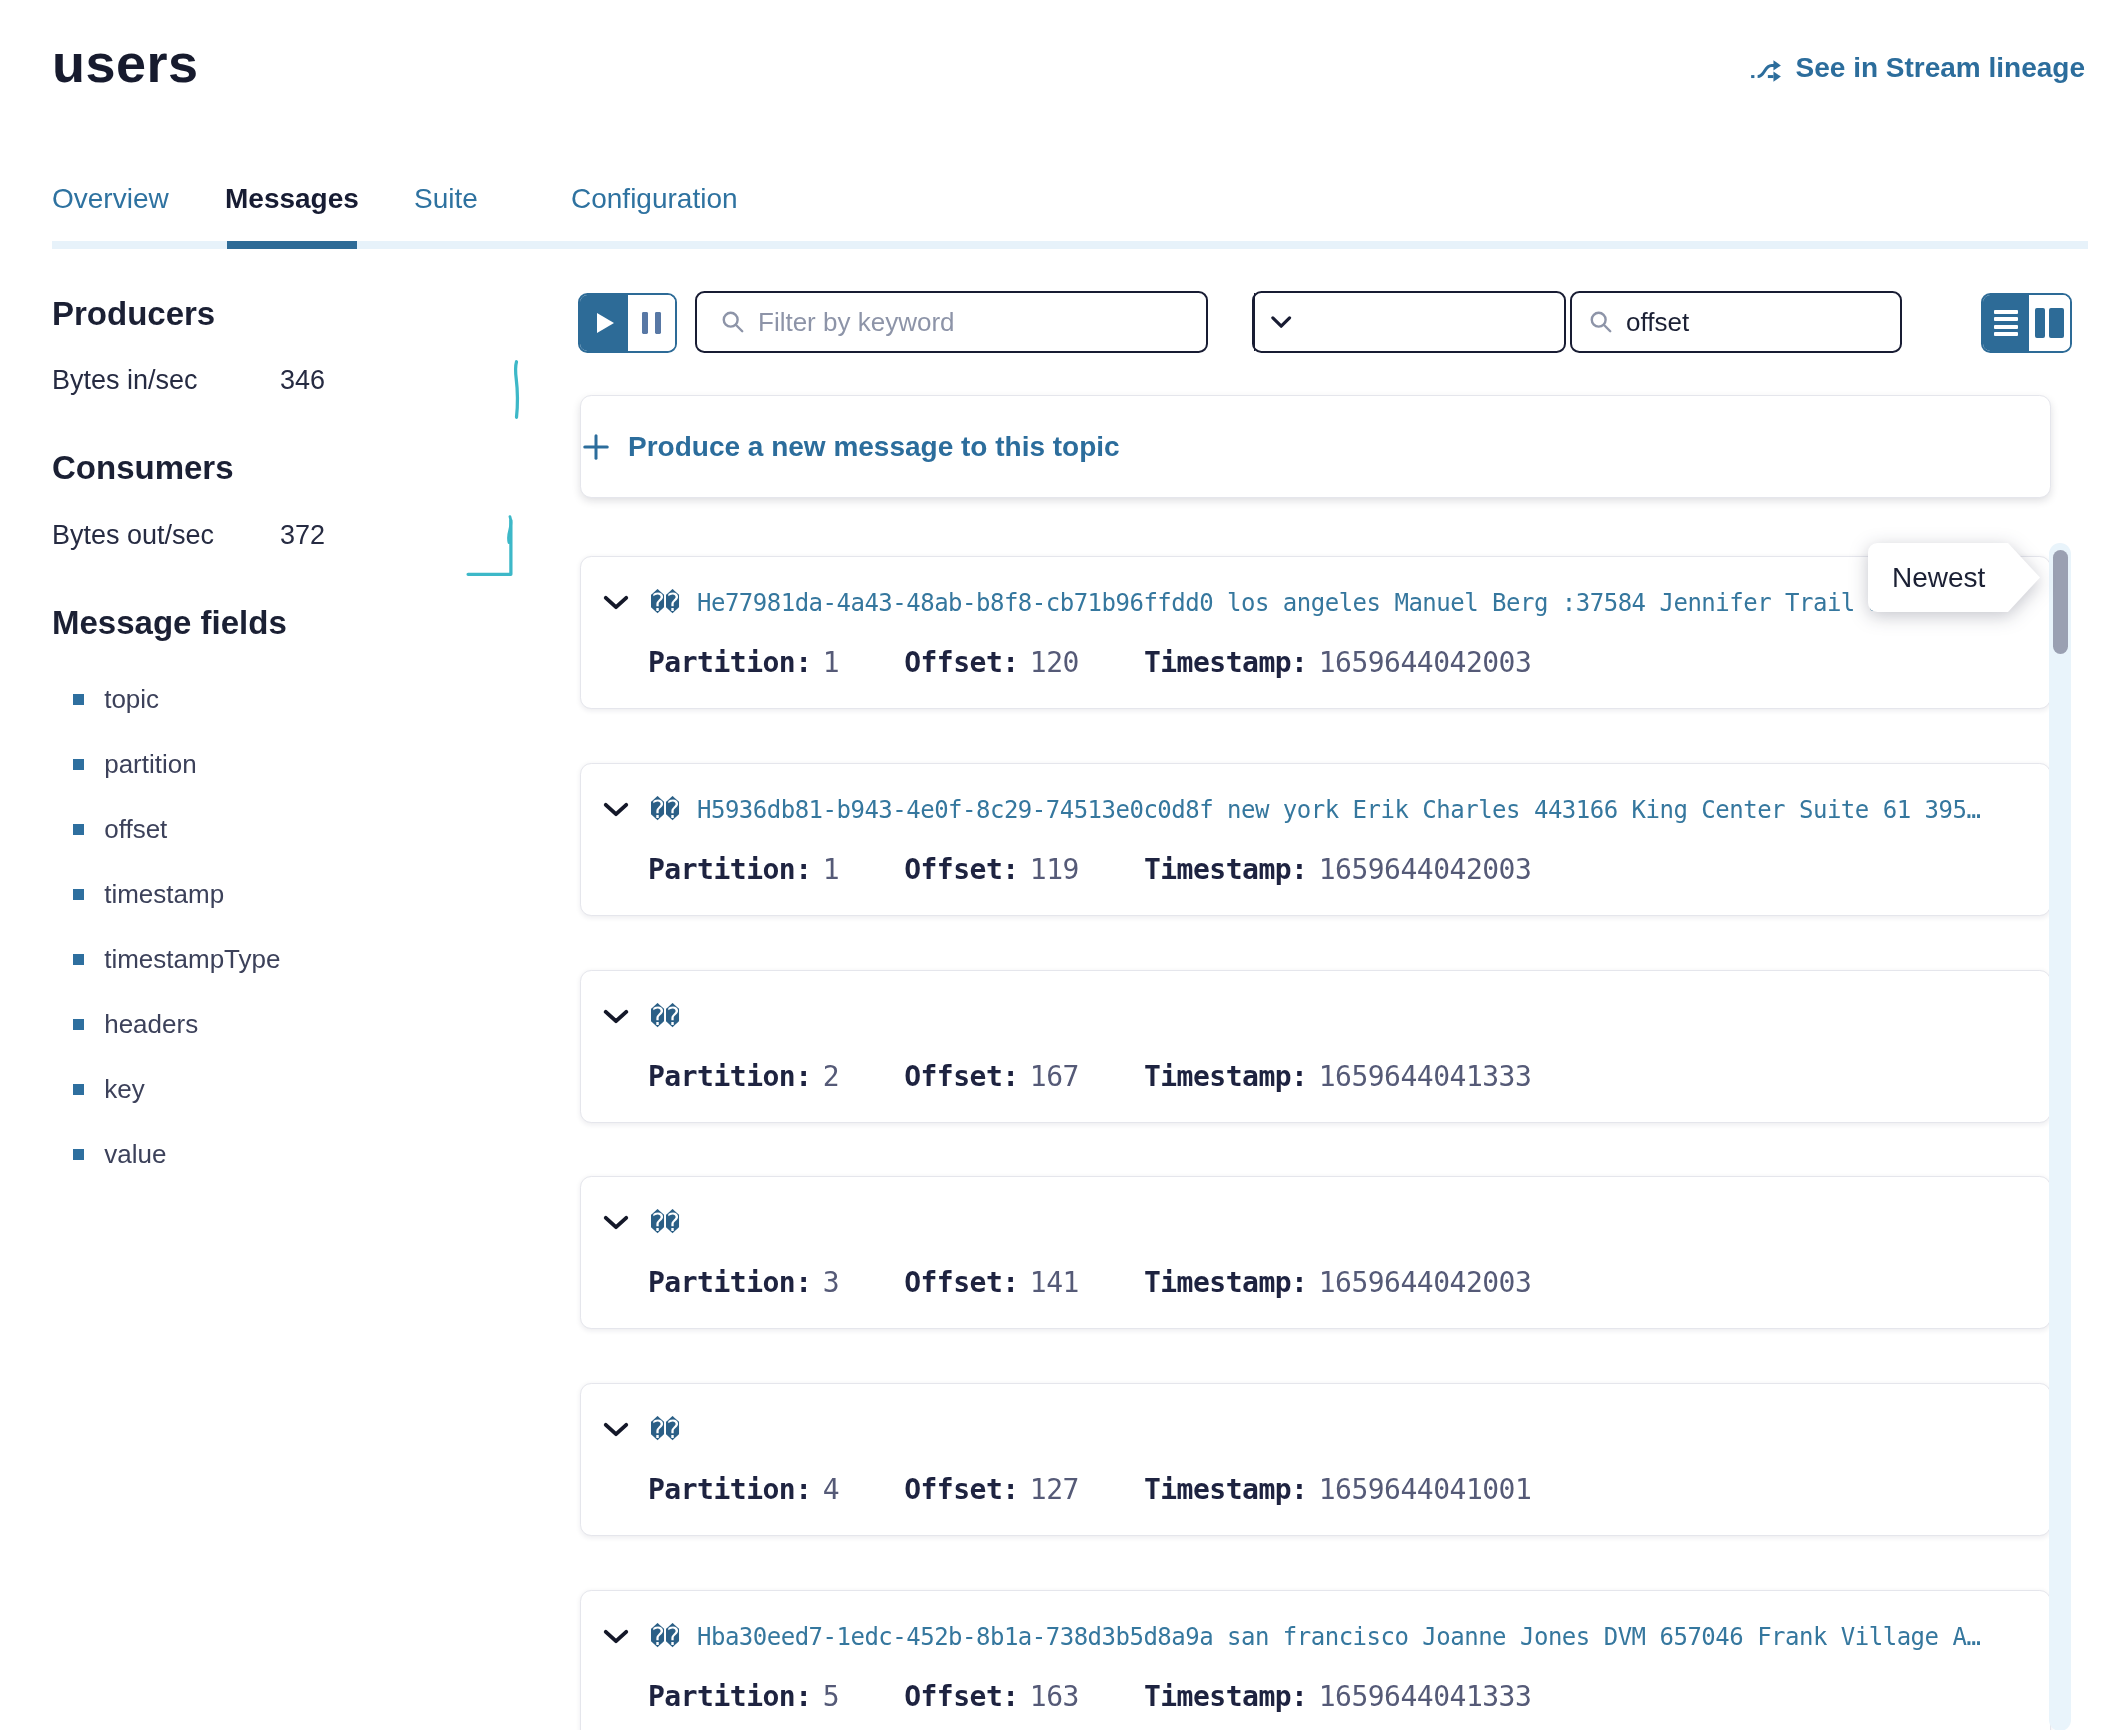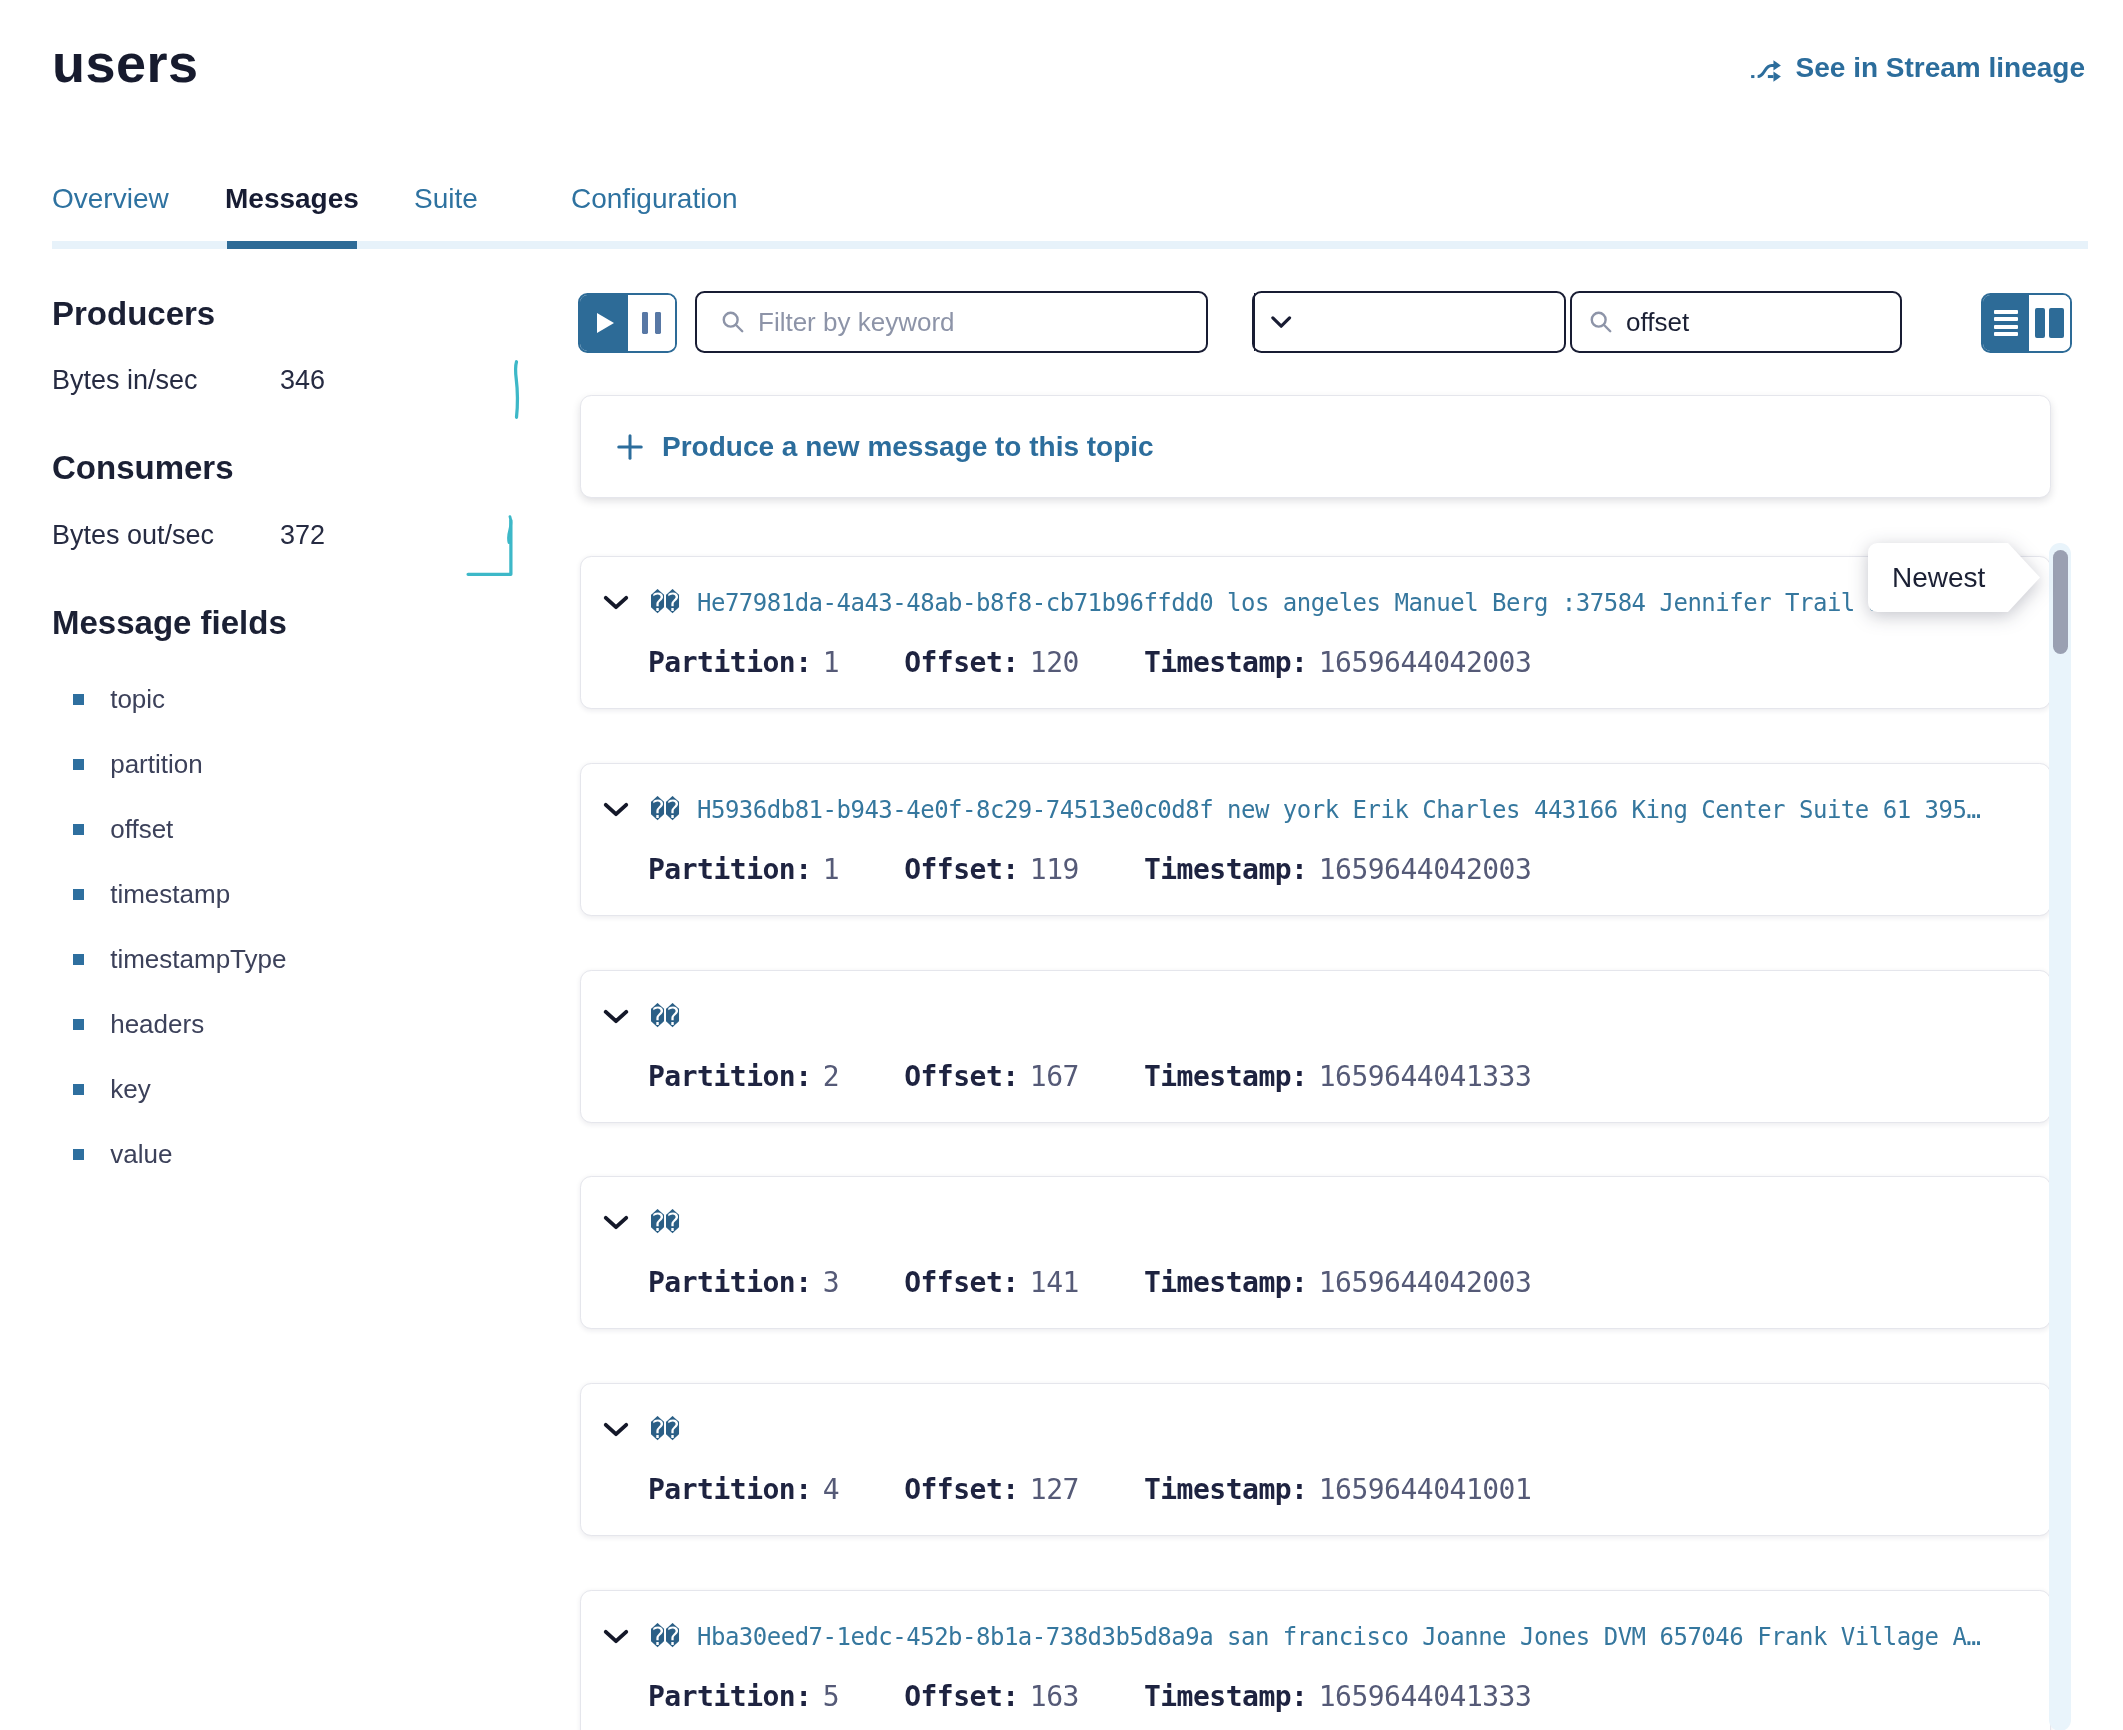--- a/index.html
+++ b/index.html
@@ -19,21 +19,21 @@
   .tab-track-active { left:227px; top:241px; width:130px; height:8.4px; background:#2d6b97; }
 
   
   .side-h2 { left:52px; font-size:33px; font-weight:700; color:#1b2034; }
   .metric-label { left:52px; font-size:27px; color:#262b42; }
   .metric-value { left:280px; font-size:27px; color:#262b42; }
   .spark { overflow:visible; }
   .field-list { left:73px; top:667px; list-style:none; }
   .field-list li { height:65px; display:flex; align-items:center; }
   .bullet { width:11.2px; height:11.2px; background:#2e6f9f; display:inline-block; flex:0 0 auto; }
-  .field-label { margin-left:26px; font-size:26px; color:#3c415a; }
+  .field-label { margin-left:20px; font-size:26px; color:#3c415a; }
 
   
   .seg-btn { left:578px; top:293px; width:99px; height:60px; border:2.3px solid #2d6b97; border-radius:9.3px; overflow:hidden; display:flex; background:#fff; }
   .seg-play { width:48px; height:100%; background:#2d6b97; border:none; display:flex; align-items:center; justify-content:center; cursor:pointer; }
   .play-tri { width:0; height:0; border-left:17.7px solid #ffffff; border-top:10.3px solid transparent; border-bottom:10.3px solid transparent; margin-left:3.7px; }
   .seg-pause { flex:1; background:#ffffff; border:none; display:flex; align-items:center; justify-content:center; gap:6.5px; cursor:pointer; }
   .pause-bar { width:6.5px; height:22.4px; background:#5878a5; border-radius:1.4px; }
 
   .input-box { top:291px; height:62px; border:2.3px solid #181c33; border-radius:9.3px; background:#fff; display:flex; align-items:center; padding:0 17px; gap:13px; }
   .filter-box { left:695px; width:513px;padding-left:24px; }
@@ -46,21 +46,21 @@
   .jump-caret { width:54px; border-left:1.9px solid #181c33; display:flex; align-items:center; justify-content:center; }
 
   .view-toggle { left:1981px; top:293px; width:91px; height:60px; border:2.3px solid #2d6b97; border-radius:9.3px; overflow:hidden; display:flex; background:#fff; }
   .vt-list { width:46px; background:#2d6b97; border:none; display:flex; flex-direction:column; align-items:center; justify-content:center; gap:3.3px; cursor:pointer; }
   .vt-list .bar { width:24px; height:4.2px; background:#ffffff; border-radius:0.9px; }
   .vt-cols { flex:1; background:#fff; border:none; display:flex; align-items:center; justify-content:center; gap:4.7px; cursor:pointer; }
   .vt-cols .col-a { width:10.3px; height:30px; background:#2d6b97; border-radius:1.9px; }
   .vt-cols .col-b { width:15px; height:30px; background:#2d6b97; border-radius:1.9px; }
 
   
-  .produce-card { left:580px; top:395px; width:1471px; height:103px; background:#fff; border:1.4px solid #e5e6ec; border-radius:11.2px; box-shadow:0 3.7px 9.3px -1.9px rgba(20,20,40,0.16); display:flex; align-items:center; padding-left:34px; gap:17px; cursor:pointer; }
+  .produce-card { left:580px; top:395px; width:1471px; height:103px; background:#fff; border:1.4px solid #e5e6ec; border-radius:11.2px; box-shadow:0 3.7px 9.3px -1.9px rgba(20,20,40,0.16); display:flex; align-items:center; gap:17px; cursor:pointer; }
   .produce-label { color:#2c6d9c; font-size:28px; font-weight:700; }
 
   
   .msg-card { left:580px; width:1471px; height:153px; background:#fff; border:1.4px solid #e5e6ec; border-radius:11.2px; box-shadow:0 1.9px 5.6px rgba(23,28,63,0.08); }
   .msg-line1 { position:absolute; left:0; top:26px; right:7.5px; height:39px; display:flex; align-items:center; overflow:hidden; white-space:nowrap; }
   .msg-chevron { margin-left:22.4px; flex:0 0 auto; cursor:pointer; }
   .msg-glyphs { margin-left:20.5px; font-family:"DejaVu Sans Mono", monospace; font-size:25px; color:#2b5f86; flex:0 0 auto; }
   .msg-text { margin-left:17px; font-family:"DejaVu Sans Mono", monospace; font-size:24px; color:#35779e; letter-spacing:-0.5px; }
   .msg-line2 { position:absolute; left:67px; top:89px; display:flex; gap:65px; font-family:"DejaVu Sans Mono", monospace; font-size:28px; letter-spacing:-0.5px; }
   .kv .k { font-weight:700; color:#1e2340; }

